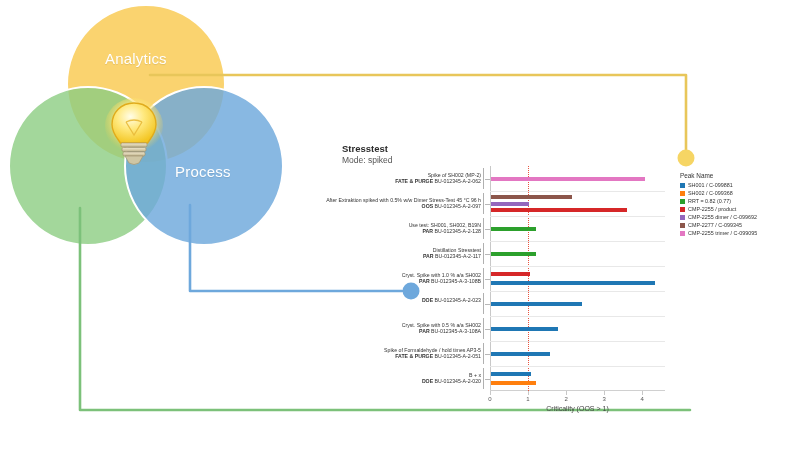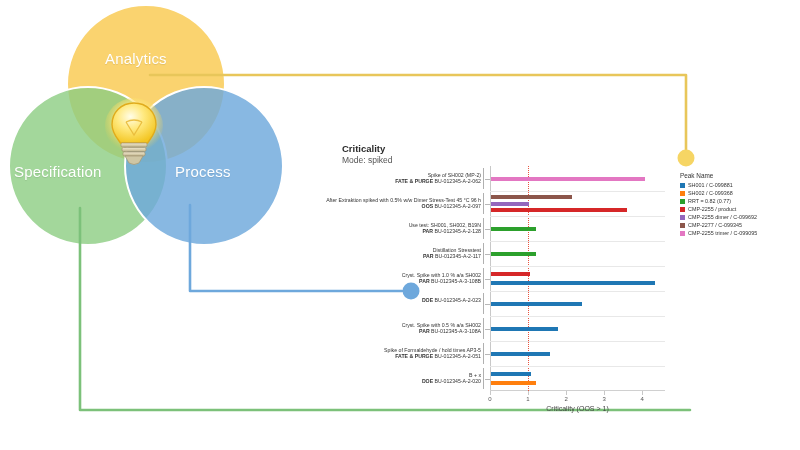--- a/index.html
+++ b/index.html
@@ -59,21 +59,20 @@
 <body>
 
 <div id="stage">
 
   <div class="venn">
     <div class="circ c-analytics"></div>
     <div class="circ c-spec"></div>
     <div class="circ c-proc"></div>
 
     <div class="venn-label l-analytics">Analytics</div>
-    <div class="venn-label l-spec">Specification</div>
     <div class="venn-label l-proc">Process</div>
 
     <svg class="bulb" viewBox="0 0 60 70">
       <defs>
         <radialGradient id="glowG" cx="50%" cy="42%" r="55%">
           <stop offset="0%" stop-color="#fffbe0" stop-opacity="1"></stop>
           <stop offset="55%" stop-color="#ffe98a" stop-opacity=".85"></stop>
           <stop offset="100%" stop-color="#f5d44a" stop-opacity="0"></stop>
         </radialGradient>
         <radialGradient id="bulbG" cx="42%" cy="34%" r="68%">
@@ -104,21 +103,21 @@
     <circle cx="686" cy="158" r="8.5" fill="#F6D564"></circle>
 
     <path d="M190 205 L190 291 L402 291" fill="none" stroke="#6EA8DC" stroke-width="2.6" stroke-linecap="round" stroke-linejoin="round"></path>
     <circle cx="411" cy="291" r="8.5" fill="#6EA8DC"></circle>
 
     <path d="M80 208 L80 410 L690 410" fill="none" stroke="#7CC17A" stroke-width="2.6" stroke-linecap="round" stroke-linejoin="round"></path>
     <circle cx="136" cy="403" r="9" fill="#7CC17A" opacity="0"></circle>
   </svg>
 
   <div class="chart">
-    <div class="chart-title">Criticality</div>
+    <div class="chart-title">Stresstest</div>
     <div class="chart-sub">Mode: spiked</div>
 
     <div class="plot" id="plot">
       <div class="axis-y"></div>
       <div class="axis-x"></div>
       <div class="threshold" id="threshold" style="left: 38.0435px;"></div>
       <div class="xlabel">Criticality (OOS &gt; 1)</div>
     <div class="tick" style="left: 0px;"></div>
         <div class="ticklab" style="left: 0px;">0</div>
         <div class="tick" style="left: 38.0435px;"></div>

